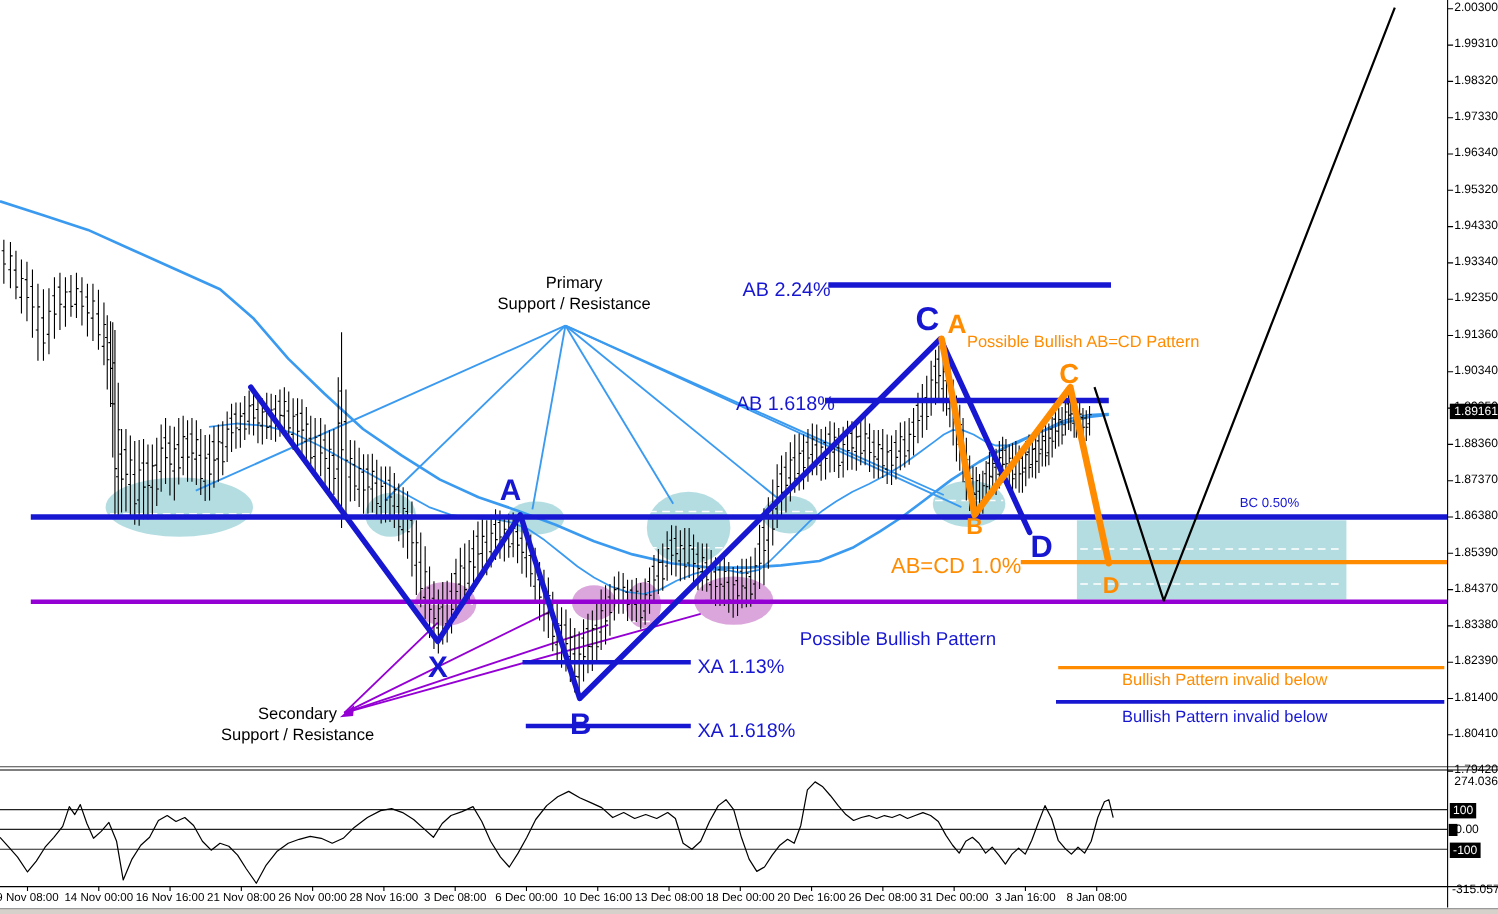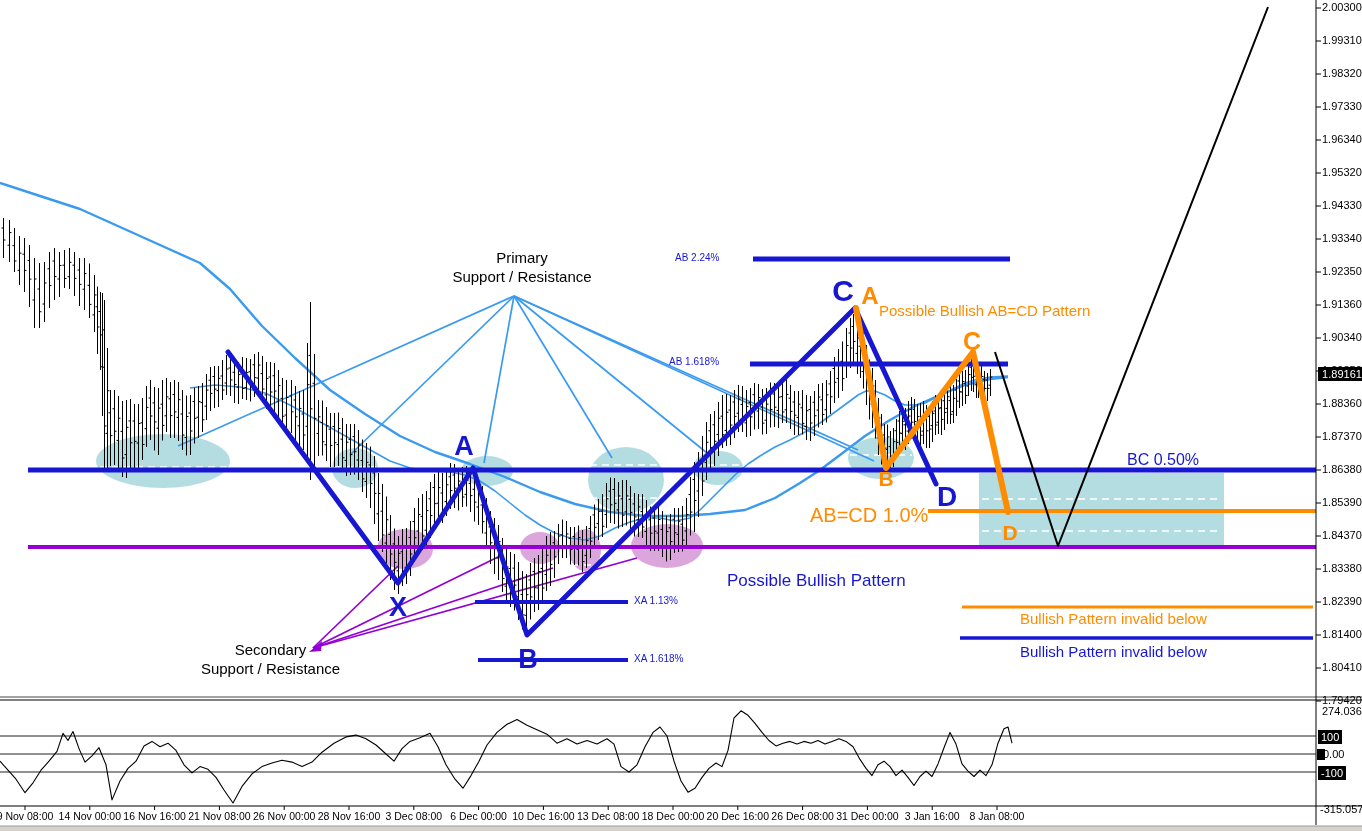--- a/index.html
+++ b/index.html
@@ -7,21 +7,21 @@
           font-family:"Liberation Sans",sans-serif;}
   svg.plot{position:absolute;left:0;top:0;}
   .abs{position:absolute;white-space:nowrap;line-height:1.25;}
   .c-blue{color:#1717d2;}
   .c-dblue{color:#000000;}
   .c-orange{color:#ff8c00;}
   .c-violet{color:#000000;}
   .title{font-size:33px;color:#0a0a0a;letter-spacing:1px;}
   .note{font-size:15px;}
   .note-big{font-size:17px;}
-  .fib{font-size:10px;text-align:center;}
+  .fib{font-size:18px;text-align:center;}
   .center{text-align:center;}
   .pt{position:absolute;font-weight:bold;transform:translate(-50%,-50%);white-space:nowrap;}
   .axis-label{position:absolute;font-size:11px;color:#000;white-space:nowrap;}
   .time-label{position:absolute;font-size:10.5px;color:#000;white-space:nowrap;transform:translateX(-50%);top:810px;}
   .badge{position:absolute;background:#000;color:#fff;font-size:11px;padding:1px 3px;white-space:nowrap;}
 </style>
 </head>
 <body>
 
 <div class="screen">
@@ -153,21 +153,21 @@
 
   <div class="abs c-violet note center" style="left:183px;top:641px;width:175px;">
     <div>Secondary</div>
     <div>Support / Resistance</div>
   </div>
 
   <div class="abs c-blue fib" style="left:675px;top:252px;">AB 2.24%</div>
   <div class="abs c-blue fib" style="left:669px;top:356px;">AB 1.618%</div>
   <div class="abs c-blue fib" style="left:634px;top:595px;">XA 1.13%</div>
   <div class="abs c-blue fib" style="left:634px;top:653px;">XA 1.618%</div>
-  <div class="abs c-blue" style="left:1127px;top:450px;font-size:16px;">BC 0.50%</div>
+  <div class="abs c-blue" style="left:1127px;top:450px;font-size:12px;">BC 0.50%</div>
   <div class="abs c-orange" style="left:810px;top:503px;font-size:20px;">AB=CD 1.0%</div>
 
   <div class="abs c-blue note-big" style="left:727px;top:570px;">Possible Bullish Pattern</div>
   <div class="abs c-orange note" style="left:879px;top:302px;">Possible Bullish AB=CD Pattern</div>
 
   <div class="abs c-orange note" style="left:1020px;top:610px;">Bullish Pattern invalid below</div>
   <div class="abs c-blue note" style="left:1020px;top:643px;">Bullish Pattern invalid below</div>
 
   <div class="pt c-blue" style="left:398px;top:607px;font-size:27px;">X</div>
   <div class="pt c-blue" style="left:464px;top:446px;font-size:27px;">A</div>

